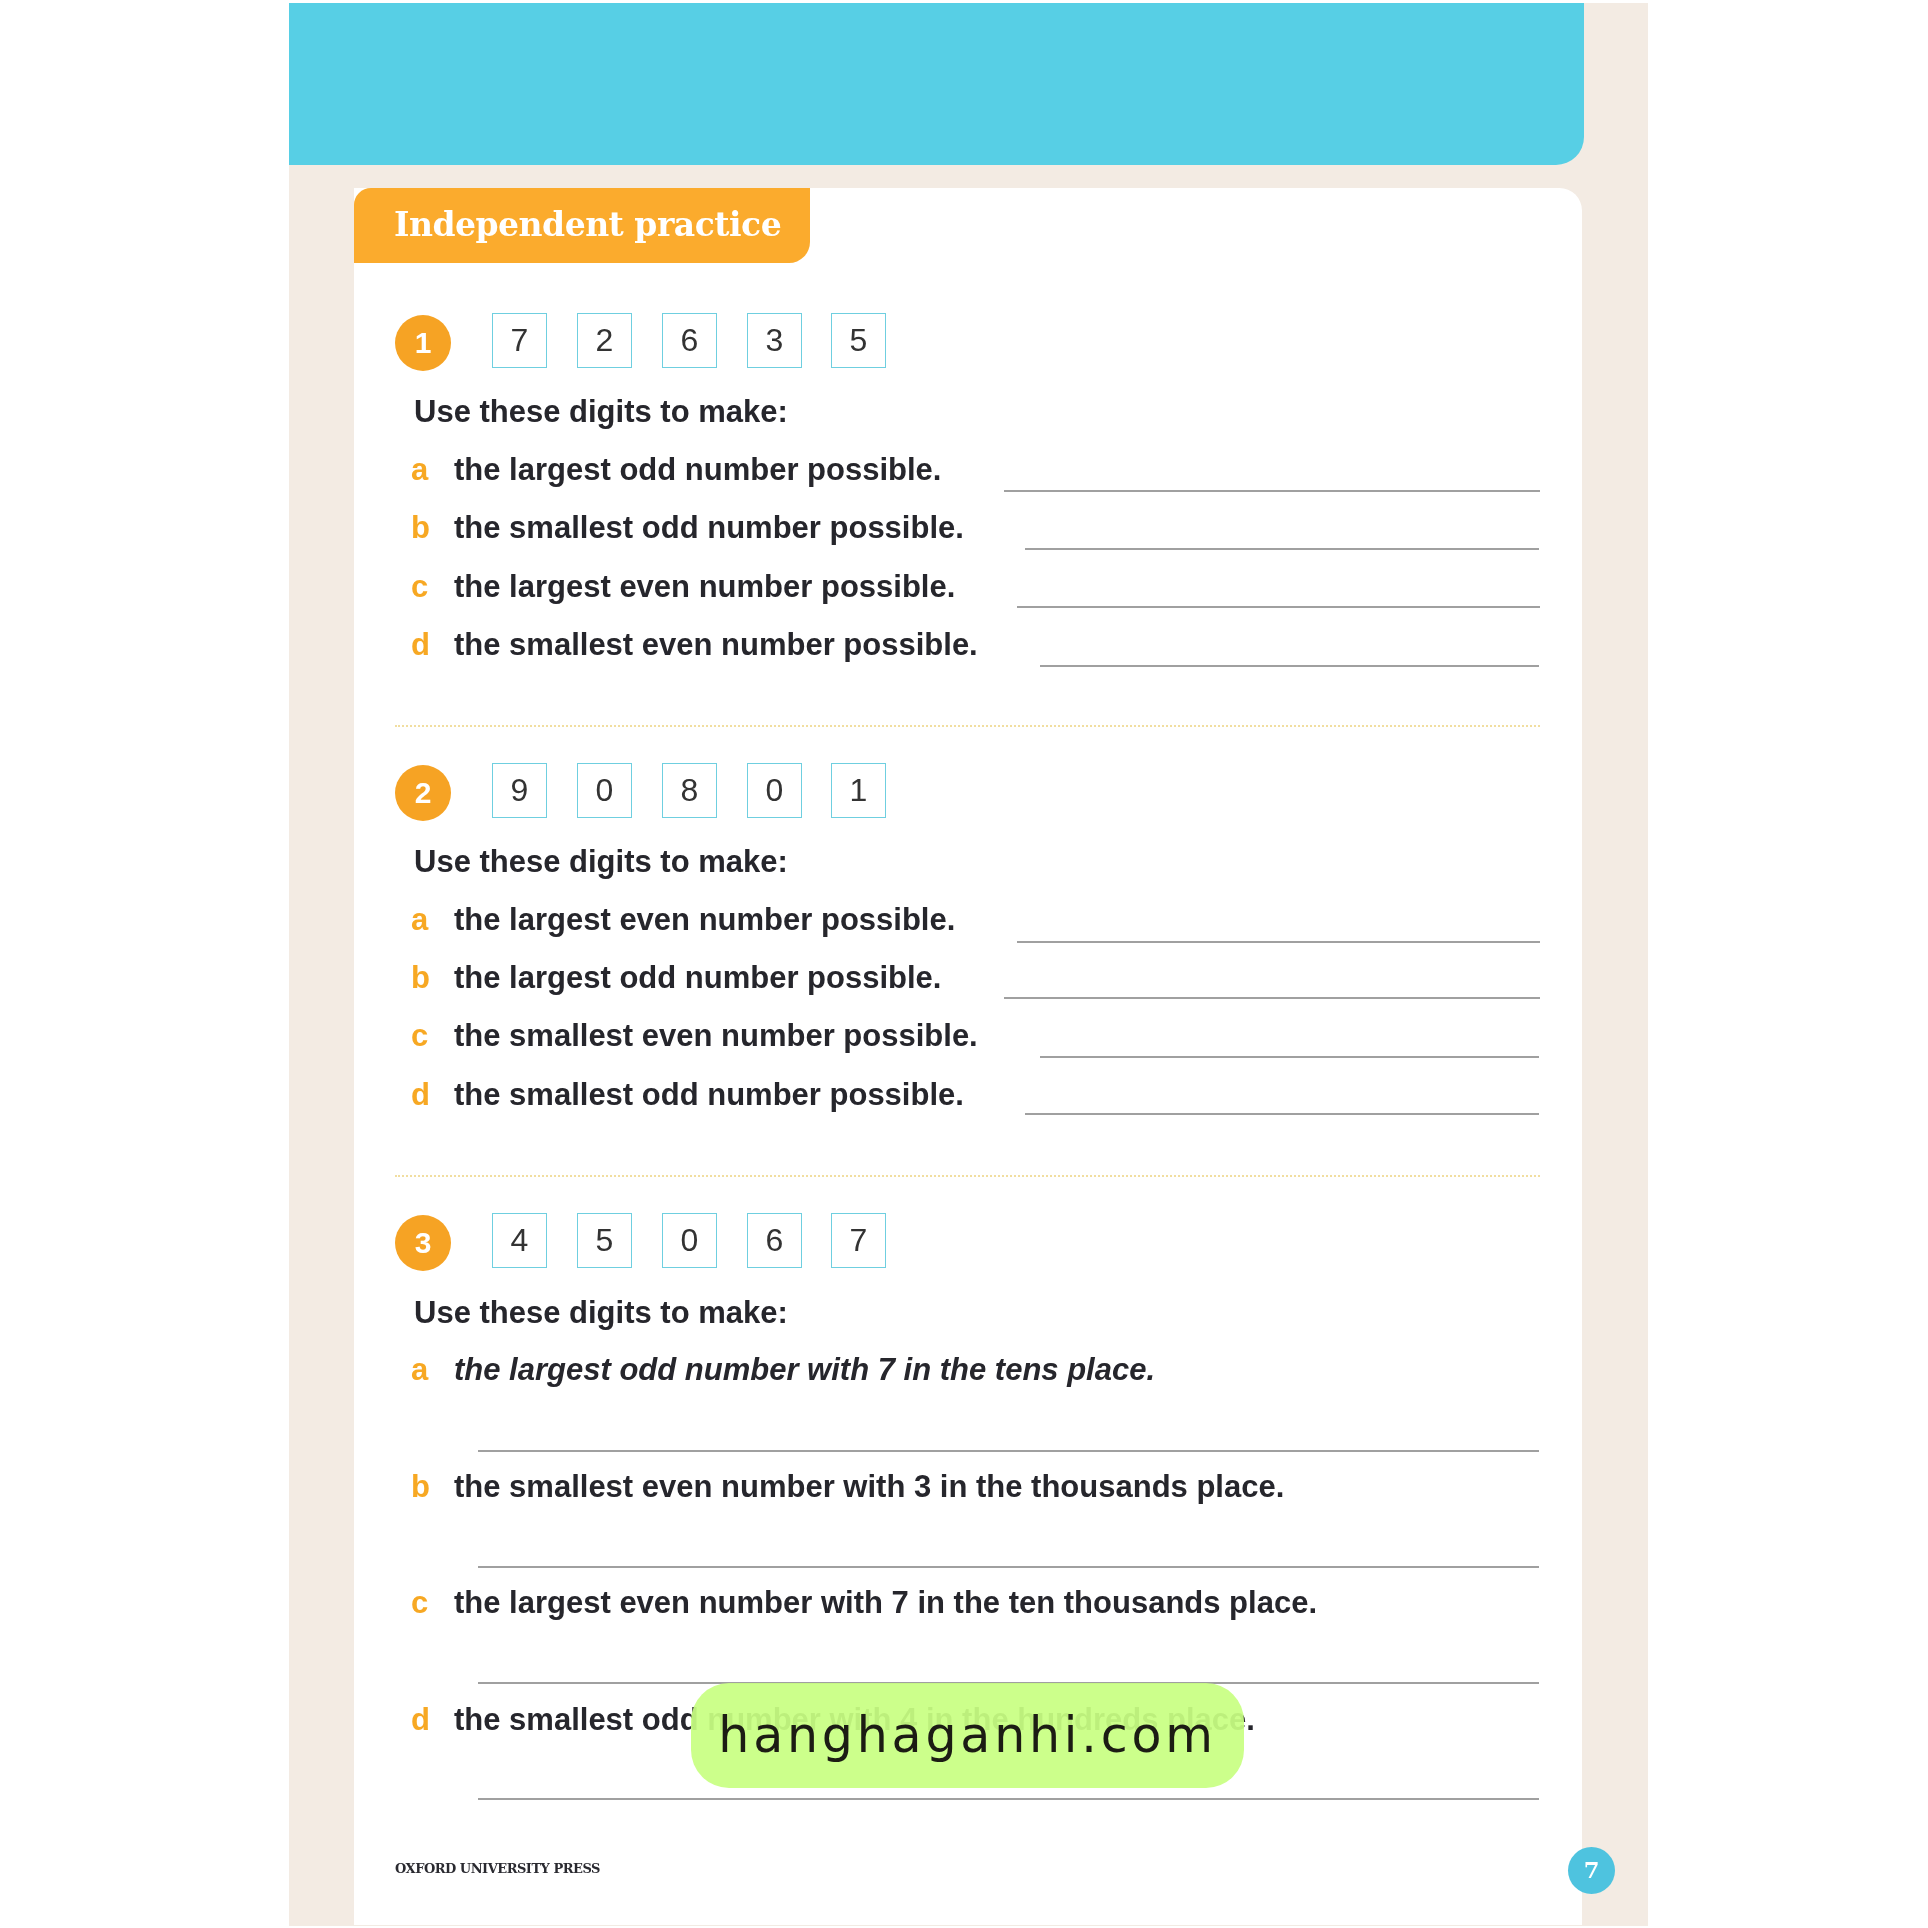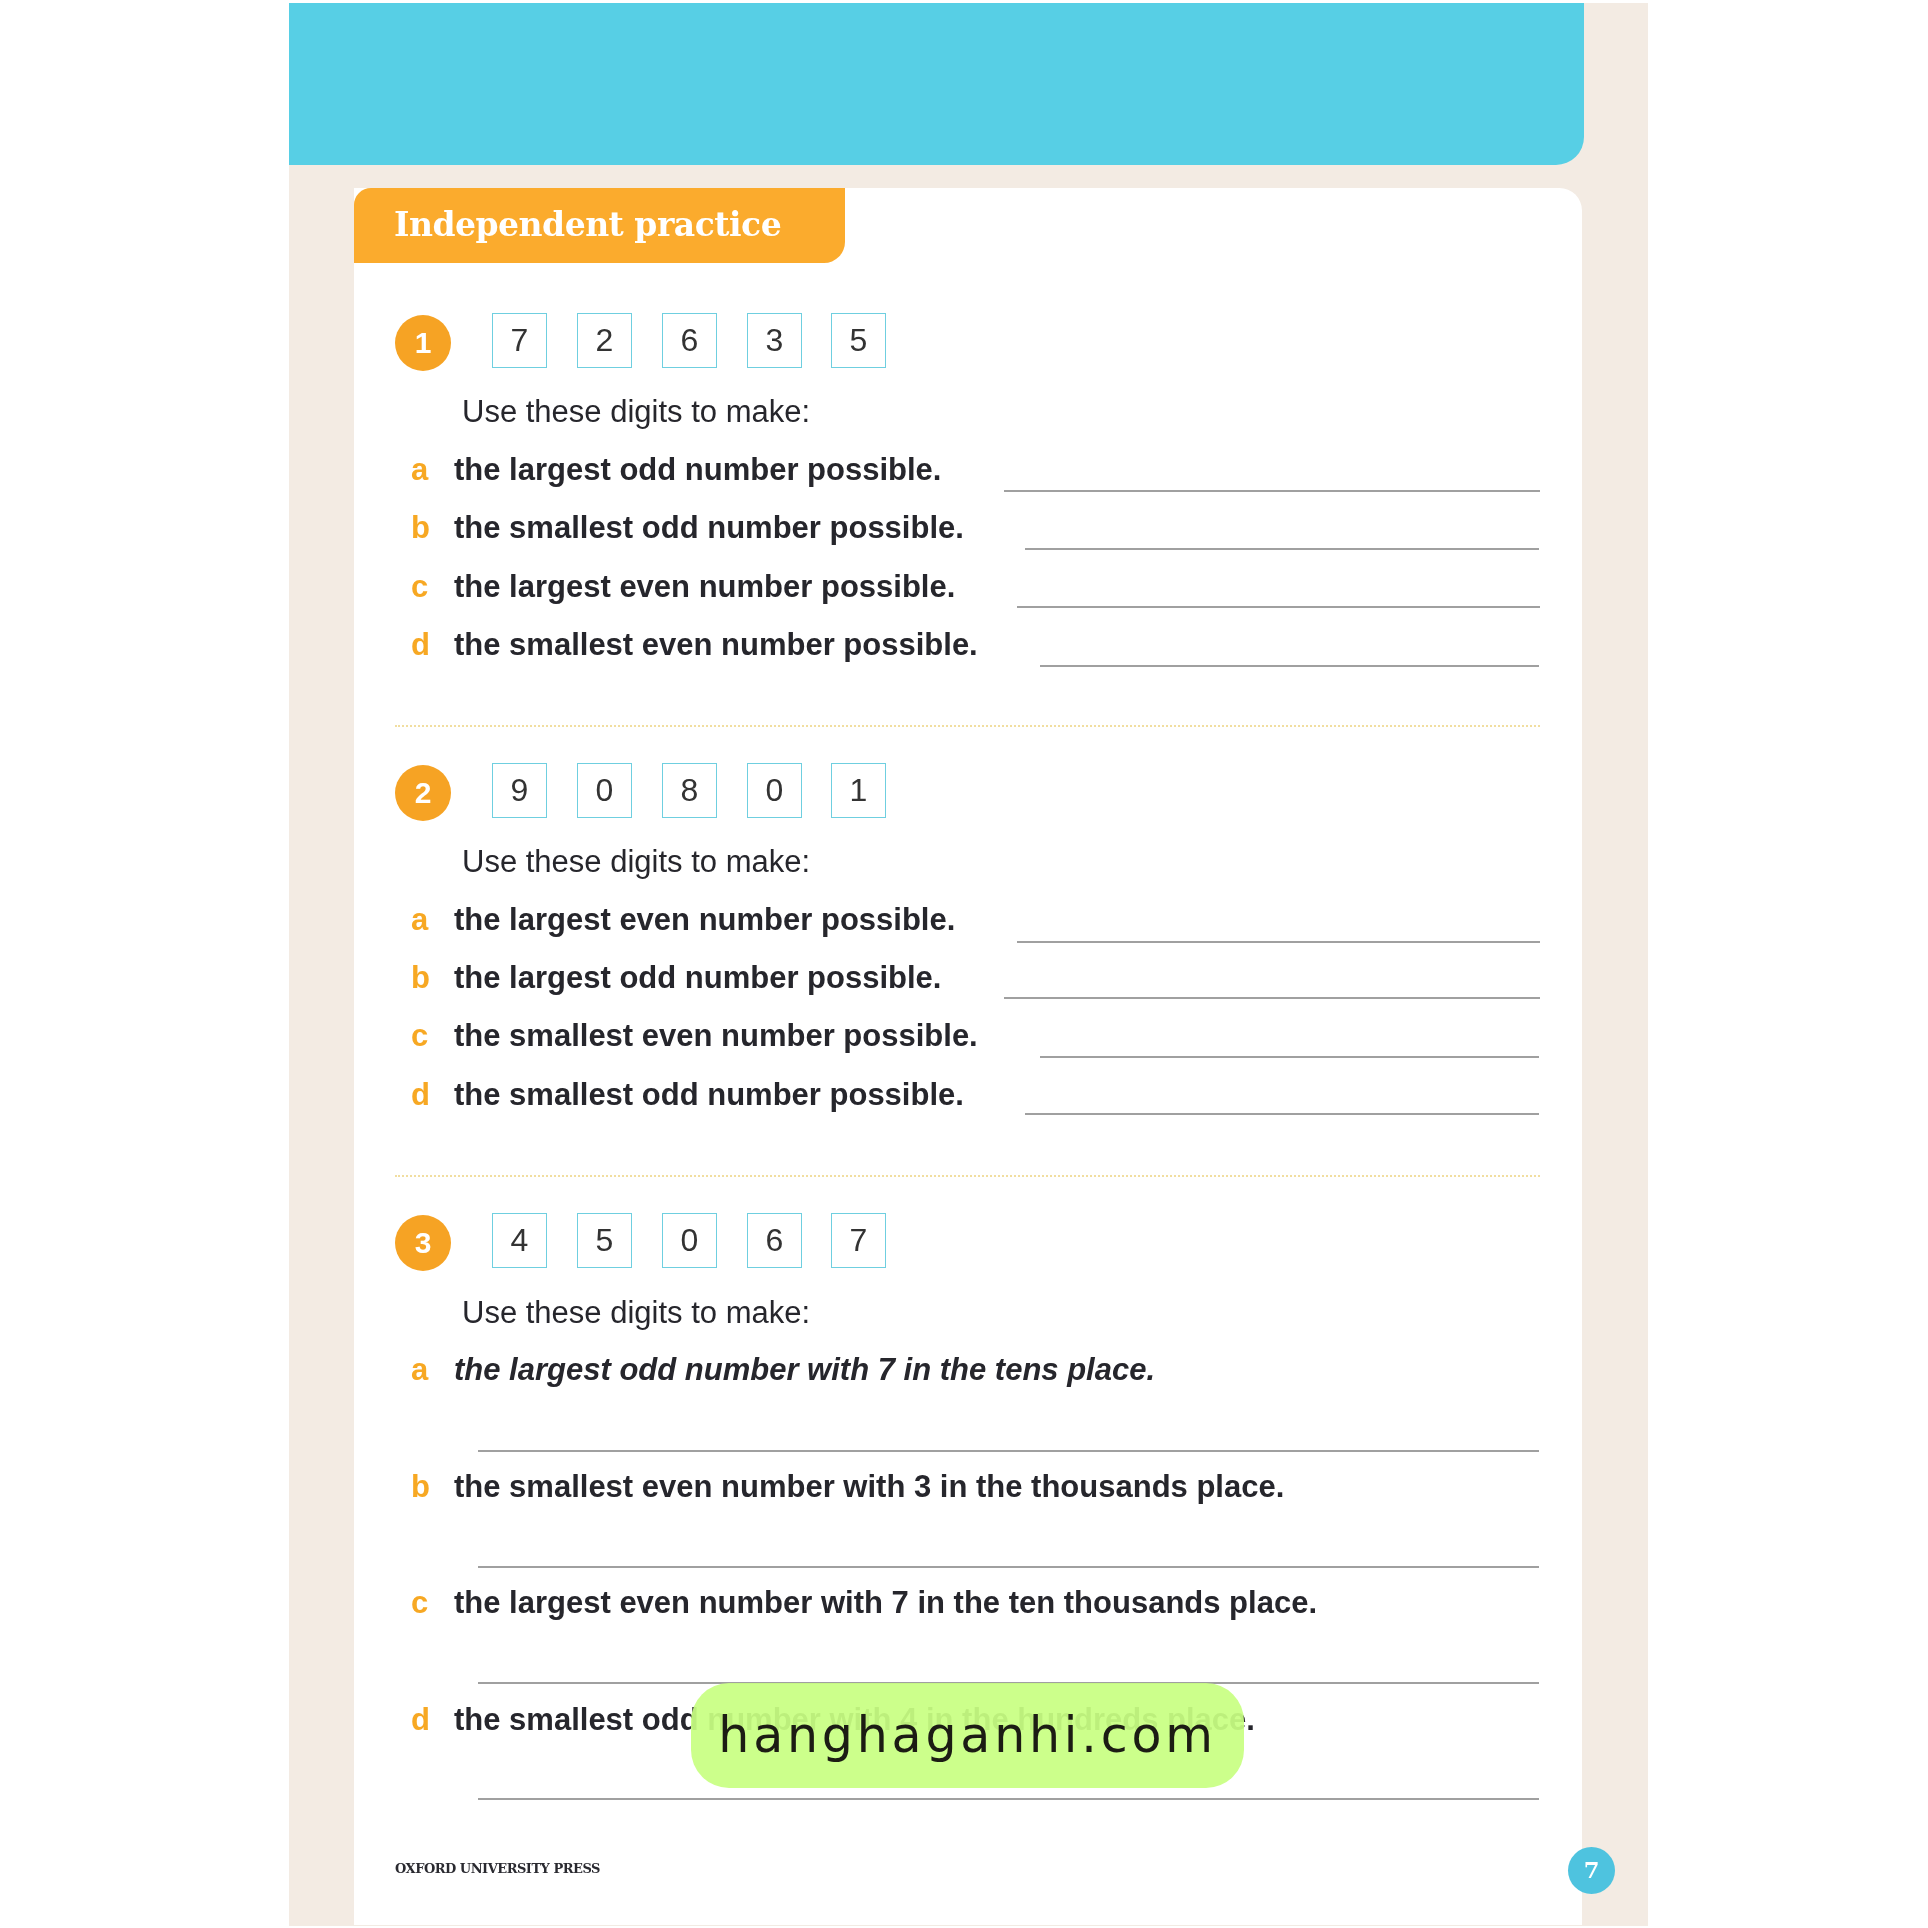--- a/index.html
+++ b/index.html
@@ -3,29 +3,29 @@
 <meta charset="utf-8">
 <style>
   html, body { margin:0; padding:0; }
   body { width:1928px; height:1928px; position:relative; background:#ffffff; overflow:hidden;
          font-family:"Liberation Sans", sans-serif; }
   .page { position:absolute; left:289px; top:2.8px; width:1359px; height:1923px; background:#f3ebe3; }
   .header-band { position:absolute; left:289px; top:2.8px; width:1295px; height:162px; background:#57cfe5;
                  border-bottom-right-radius:28px; }
   .card { position:absolute; left:354px; top:188px; width:1228px; height:1737px; background:#ffffff;
           border-top-right-radius:22.6px; }
-  .tab { position:absolute; left:354px; top:188px; width:491px; height:75px; background:#fbab2d;
+  .tab { position:absolute; left:354px; top:188px; width:456px; height:75px; background:#fbab2d;
          border-top-left-radius:17px; border-bottom-right-radius:21px; }
   .tab-title { position:absolute; left:40px; top:17px; font-family:"DejaVu Serif", serif; font-weight:bold;
                font-size:33px; color:#ffffff; letter-spacing:-0.5px; white-space:nowrap; }
   .qnum { position:absolute; width:56px; height:56px; border-radius:50%; background:#f6a324; color:#fff;
           font-family:"Liberation Sans", sans-serif; font-weight:bold; font-size:30px; line-height:56px; text-align:center; }
   .digit { position:absolute; width:53px; height:53px; border:1.9px solid #6fcfe0; background:#fff; color:#333;
            font-family:"Liberation Sans", sans-serif; font-size:32px; line-height:53px; text-align:center; }
-  .prompt { position:absolute; left:414px; font-weight:normal; font-size:31px; color:#26262c; white-space:nowrap;margin-left:48px; }
+  .prompt { position:absolute; left:414px; font-weight:bold; font-size:31px; color:#26262c; white-space:nowrap; }
   .letter { position:absolute; left:411px; font-weight:bold; font-size:31px; color:#f7a823; }
   .item-text { position:absolute; left:454px; font-weight:bold; font-size:31px; color:#26262c; white-space:nowrap; }
   .answer-line { position:absolute; height:1.9px; background:#a0a0a0; }
   .sep { position:absolute; left:395px; width:1145px; height:0; border-top:2.8px dotted #f1dea0; }
   .footer-brand { position:absolute; left:395px; top:1861px; font-family:"DejaVu Serif", serif; font-weight:bold;
                   font-size:13px; color:#2a2a30; letter-spacing:-0.5px; }
   .page-num { position:absolute; left:1568px; top:1847px; width:47px; height:47px; border-radius:50%; background:#4ec3df;
               color:#fff; font-weight:bold; font-size:22.6px; line-height:47px; text-align:center; font-family:"DejaVu Serif", serif; }
   .watermark { position:absolute; left:691px; top:1683px; width:553px; height:105px; border-radius:38px;
                background:rgba(200,255,130,0.93); display:flex; align-items:center; justify-content:center; }

